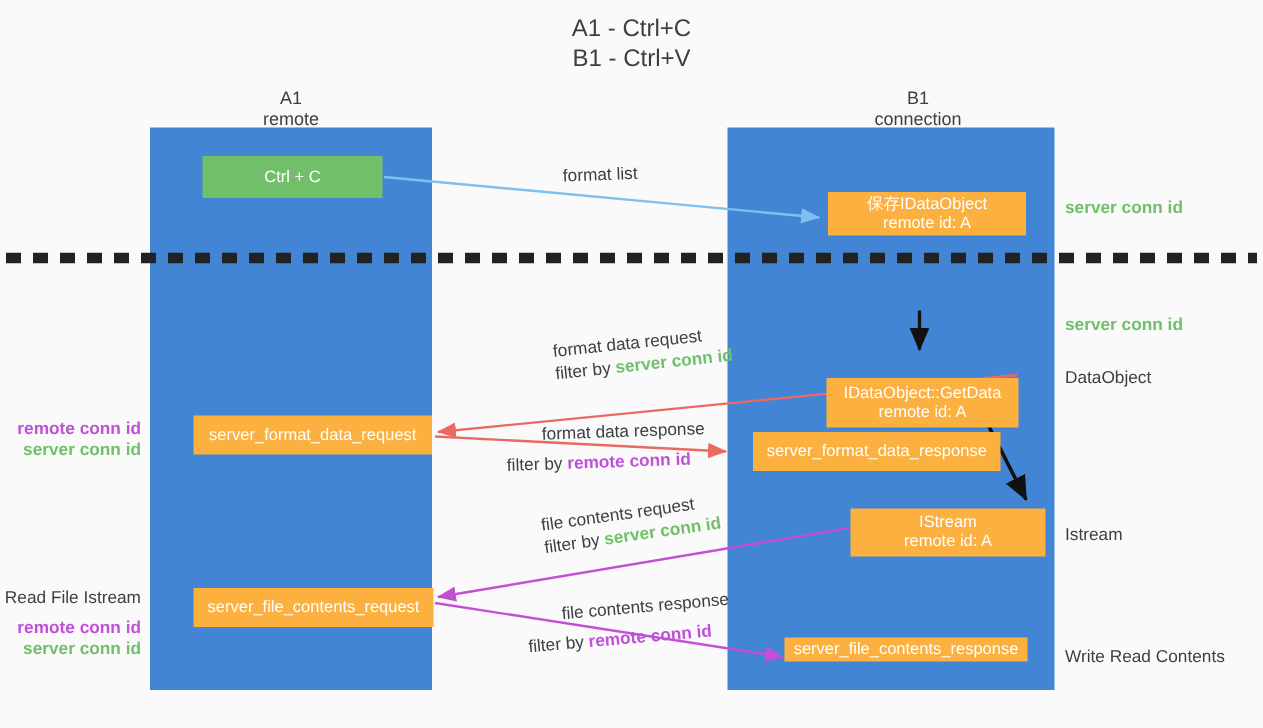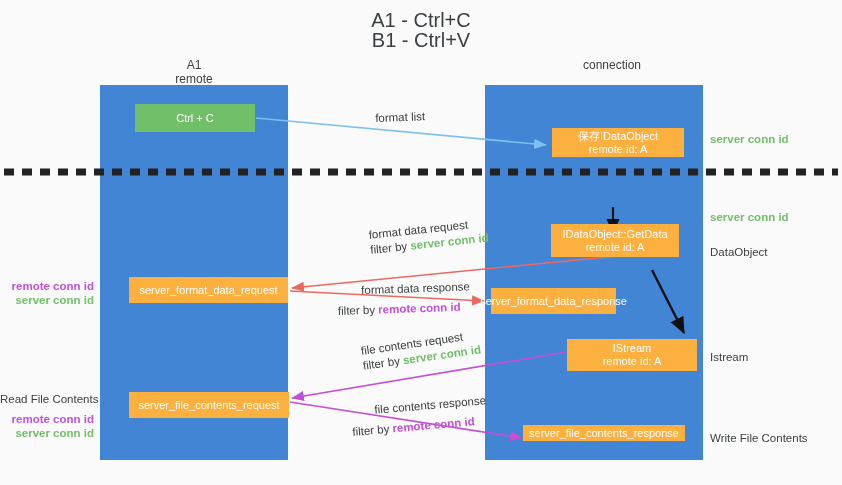--- a/index.html
+++ b/index.html
@@ -24,21 +24,21 @@
     pointer-events: none;
   }
   .abs { position: absolute; }
 
   
   .title {
     left: 0;
     top: 10px;
     width: 842px;
     text-align: center;
-    font-size: 20px;
+    font-size: 16px;
     color: #3c4043;
     line-height: 20px;
   }
 
   
   .col-head {
     text-align: center;
     font-size: 12px;
     color: #3c4043;
     line-height: 14px;
@@ -95,20 +95,21 @@
   <div class="abs title">
     <div>A1 - Ctrl+C</div>
     <div>B1 - Ctrl+V</div>
   </div>
 
   <div class="abs col-head" style="left:134px; top:58px; width:120px;">
     <span class="l1">A1</span>
     <span class="l2">remote</span>
   </div>
   <div class="abs col-head" style="left:552px; top:58px; width:120px;">
+    <span class="l1">B1</span>
     <span class="l2">connection</span>
   </div>
 
   <div class="abs lane" style="left:100px; top:85px; width:188px; height:375px;"></div>
   <div class="abs lane" style="left:485px; top:85px; width:218px; height:375px;"></div>
 
   <svg id="svg-layer" viewBox="0 0 842 485">
     <defs>
       <marker id="ah-blue" markerWidth="9" markerHeight="9" refX="7.5" refY="3.2" orient="auto" markerUnits="strokeWidth">
         <path d="M0,0 L8,3.2 L0,6.4 z" fill="#7fc0ef"></path>
@@ -144,35 +145,35 @@
   <div class="abs nodebox green" style="left:135px; top:104px; width:120px; height:28px;">
     <span>Ctrl + C</span>
   </div>
 
   <div class="abs nodebox orange" style="left:552px; top:128px; width:132px; height:29px;">
     <span>保存IDataObject</span>
     <span>remote id: A</span>
   </div>
 
 
-  <div class="abs nodebox orange" style="left:551px; top:224px; width:128px; height:33px;">
+  <div class="abs nodebox orange" style="left:551px; top:252px; width:128px; height:33px;">
     <span>IDataObject::GetData</span>
     <span>remote id: A</span>
   </div>
 
   <div class="abs nodebox orange" style="left:567px; top:339px; width:130px; height:32px;">
     <span>IStream</span>
     <span>remote id: A</span>
   </div>
 
   <div class="abs nodebox orange" style="left:129px; top:277px; width:159px; height:26px;">
     <span>server_format_data_request</span>
   </div>
 
-  <div class="abs nodebox orange" style="left:491px; top:288px; width:125px; height:26px;">
+  <div class="abs nodebox orange" style="left:502px; top:288px; width:165px; height:26px;">
     <span>server_format_data_response</span>
   </div>
 
   <div class="abs nodebox orange" style="left:129px; top:392px; width:160px; height:26px;">
     <span>server_file_contents_request</span>
   </div>
 
   <div class="abs nodebox orange" style="left:523px; top:425px; width:162px; height:16px;">
     <span>server_file_contents_response</span>
   </div>
@@ -210,22 +211,22 @@
   </div>
 
   <div class="abs side-label green-txt" style="left:710px; top:132px;">server conn id</div>
 
   <div class="abs side-label green-txt" style="left:710px; top:210px;">server conn id</div>
 
   <div class="abs side-label" style="left:710px; top:245px;">DataObject</div>
 
   <div class="abs side-label" style="left:710px; top:350px;">Istream</div>
 
-  <div class="abs side-label" style="left:710px; top:431px;">Write File Contents</div>
+  <div class="abs side-label" style="left:710px; top:431px;">Write Read Contents</div>
 
   <div class="abs side-label purple-txt right-align" style="left:0px; top:279px; width:94px;">remote conn id</div>
   <div class="abs side-label green-txt right-align" style="left:0px; top:293px; width:94px;">server conn id</div>
 
-  <div class="abs side-label right-align" style="left:0px; top:392px; width:94px;">Read File Contents</div>
+  <div class="abs side-label right-align" style="left:0px; top:392px; width:94px;">Read File Istream</div>
   <div class="abs side-label purple-txt right-align" style="left:0px; top:412px; width:94px;">remote conn id</div>
   <div class="abs side-label green-txt right-align" style="left:0px; top:426px; width:94px;">server conn id</div>
 
 </div>
 
 </body></html>

